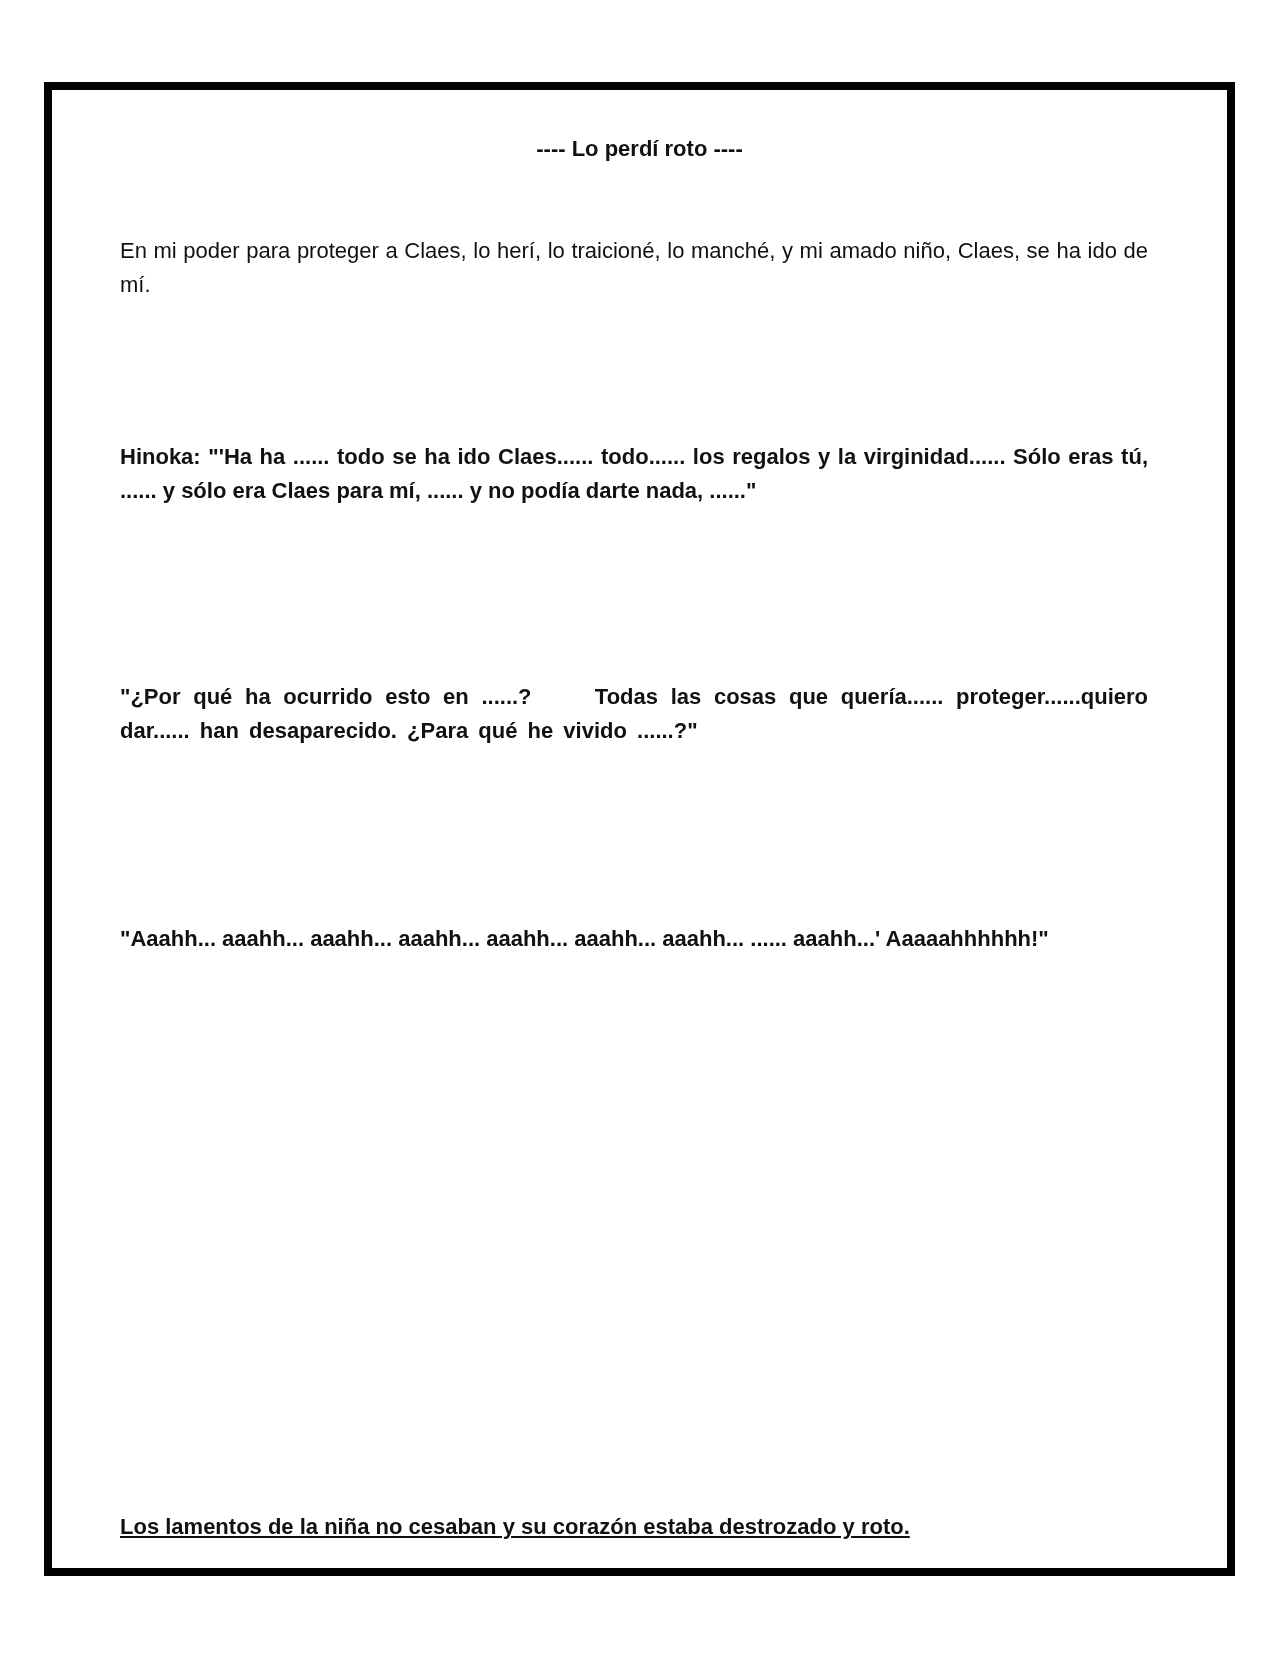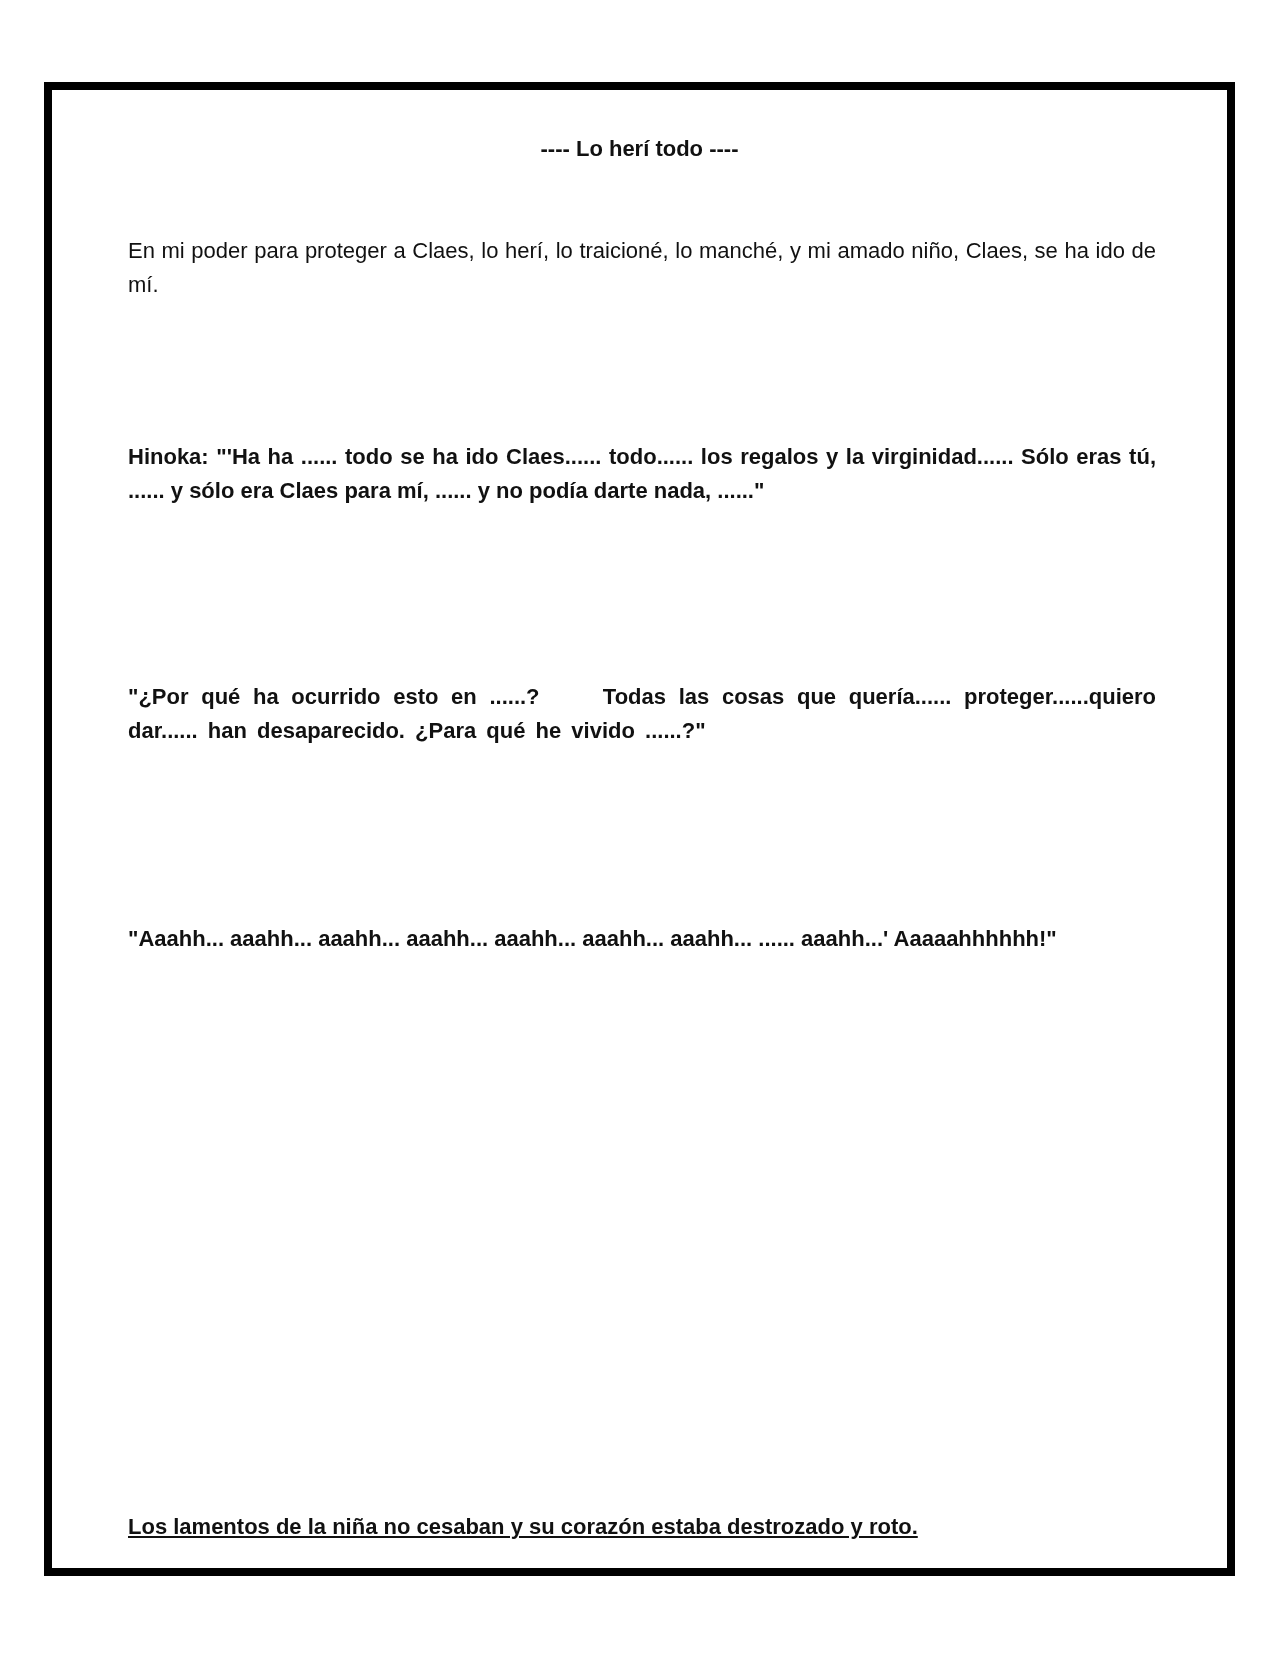--- a/index.html
+++ b/index.html
@@ -2,31 +2,31 @@
 <html><head>
 <meta charset="utf-8">
 <style>
   html, body { margin: 0; padding: 0; background: #ffffff; }
   body { width: 1280px; height: 1657px; position: relative; overflow: hidden;
          font-family: "Liberation Sans", "DejaVu Sans", sans-serif; color: #111111; }
   .frame { position: absolute; left: 44px; top: 82px; width: 1191px; height: 1494px;
            box-sizing: border-box; border: 8px solid #000000; background: #ffffff; }
   .title { position: absolute; left: 0; right: 0; top: 46px; text-align: center;
            font-size: 22px; font-weight: bold; letter-spacing: 0px; }
-  .para { position: absolute; left: 76px; width: 1028px; font-size: 22px;
+  .para { position: absolute; left: 68px; width: 1028px; font-size: 22px;
           line-height: 34px; text-align: justify; }
   .p1 { top: 144px; font-weight: normal; }
   .p2 { top: 350px; font-weight: bold; }
   .p3 { top: 590px; font-weight: bold; word-spacing: 4px; }
   .p4 { top: 832px; font-weight: bold; text-align: left; }
   .p5 { top: 1420px; font-weight: bold; text-align: left; text-decoration: underline; }
 </style>
 </head>
 <body>
 
 <div class="frame">
-  <div class="title">---- Lo herí todo ----</div>
+  <div class="title">---- Lo perdí roto ----</div>
   <p class="para p1" style="margin:0">En mi poder para proteger a Claes, lo herí, lo traicioné, lo manché, y mi amado niño, Claes, se ha ido de mí.</p>
   <p class="para p2" style="margin:0">Hinoka: "'Ha ha ...... todo se ha ido Claes...... todo...... los regalos y la virginidad...... Sólo eras tú, ...... y sólo era Claes para mí, ...... y no podía darte nada, ......"</p>
   <p class="para p3" style="margin:0; white-space: pre-wrap;">"¿Por qué ha ocurrido esto en ......?     Todas las cosas que quería...... proteger......quiero dar...... han desaparecido. ¿Para qué he vivido ......?"</p>
   <p class="para p4" style="margin:0">"Aaahh... aaahh... aaahh... aaahh... aaahh... aaahh... aaahh... ...... aaahh...' Aaaaahhhhhh!"</p>
   <p class="para p5" style="margin:0">Los lamentos de la niña no cesaban y su corazón estaba destrozado y roto.</p>
 </div>
 
 </body></html>

